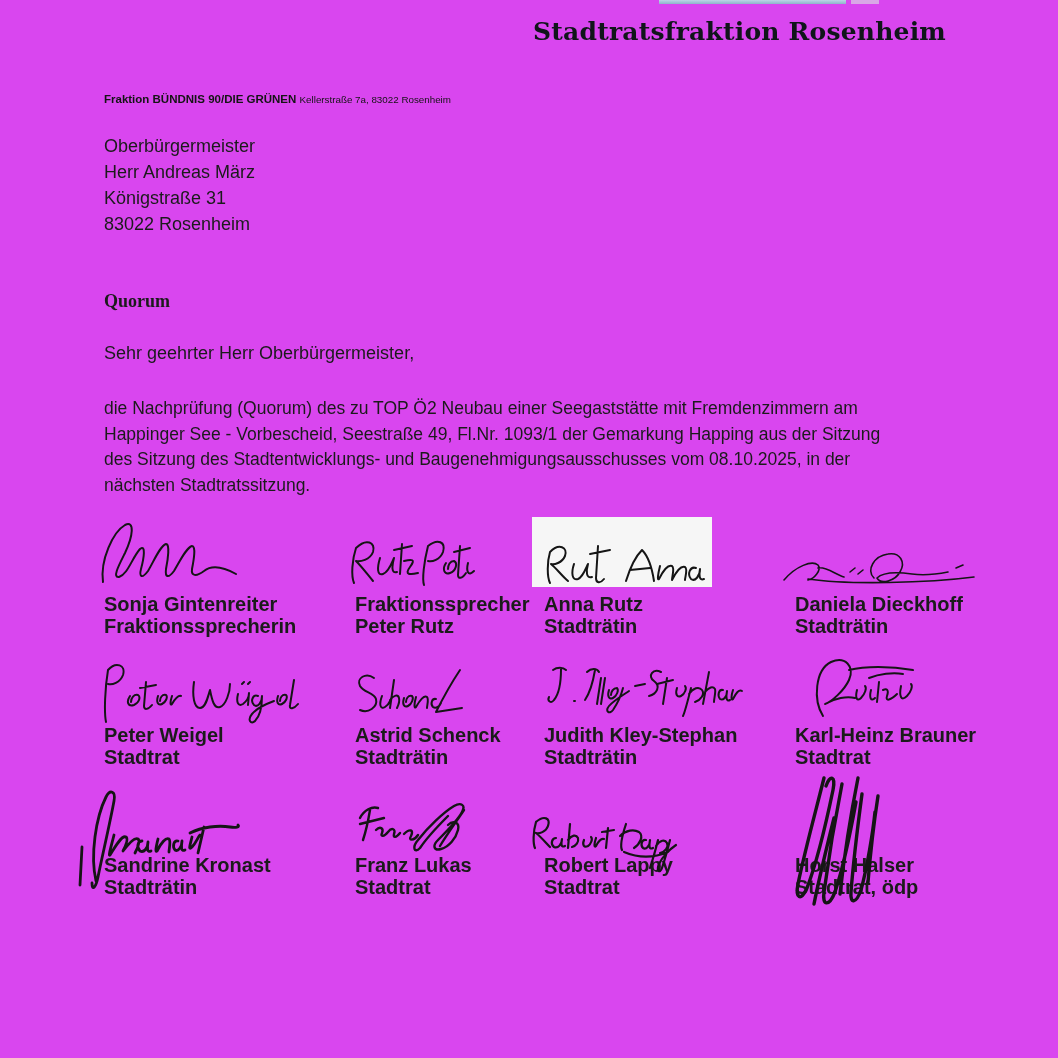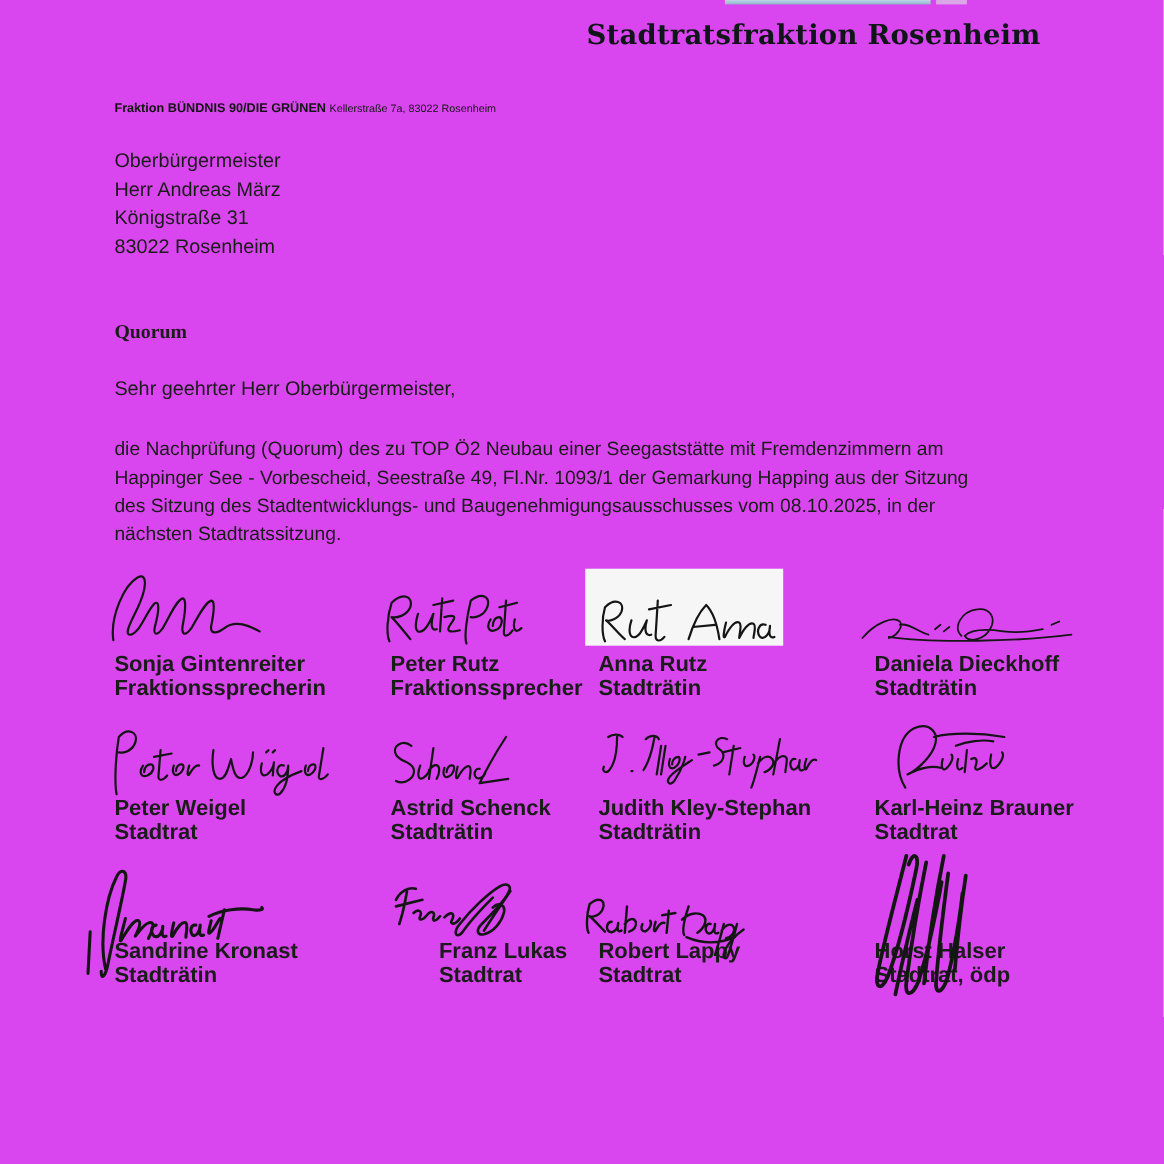--- a/index.html
+++ b/index.html
@@ -67,22 +67,22 @@
     <div>nächsten Stadtratssitzung.</div>
   </div>
 
   <div class="abs sig-paste-bg"></div>
 
   <div class="abs sig-block" style="left:104px; top:594px;">
     <div>Sonja Gintenreiter</div>
     <div>Fraktionssprecherin</div>
   </div>
   <div class="abs sig-block" style="left:355px; top:594px;">
+    <div>Fraktionssprecher</div>
     <div>Peter Rutz</div>
-    <div>Fraktionssprecher</div>
   </div>
   <div class="abs sig-block" style="left:544px; top:594px;">
     <div>Anna Rutz</div>
     <div>Stadträtin</div>
   </div>
   <div class="abs sig-block" style="left:795px; top:594px;">
     <div>Daniela Dieckhoff</div>
     <div>Stadträtin</div>
   </div>
 
@@ -100,21 +100,21 @@
   </div>
   <div class="abs sig-block" style="left:795px; top:725px;">
     <div>Karl-Heinz Brauner</div>
     <div>Stadtrat</div>
   </div>
 
   <div class="abs sig-block" style="left:104px; top:855px;">
     <div>Sandrine Kronast</div>
     <div>Stadträtin</div>
   </div>
-  <div class="abs sig-block" style="left:355px; top:855px;margin-left:44px;">
+  <div class="abs sig-block" style="left:355px; top:855px;">
     <div>Franz Lukas</div>
     <div>Stadtrat</div>
   </div>
   <div class="abs sig-block" style="left:544px; top:855px;">
     <div>Robert Lappy</div>
     <div>Stadtrat</div>
   </div>
   <div class="abs sig-block" style="left:795px; top:855px;">
     <div>Horst Halser</div>
     <div>Stadtrat, ödp</div>

